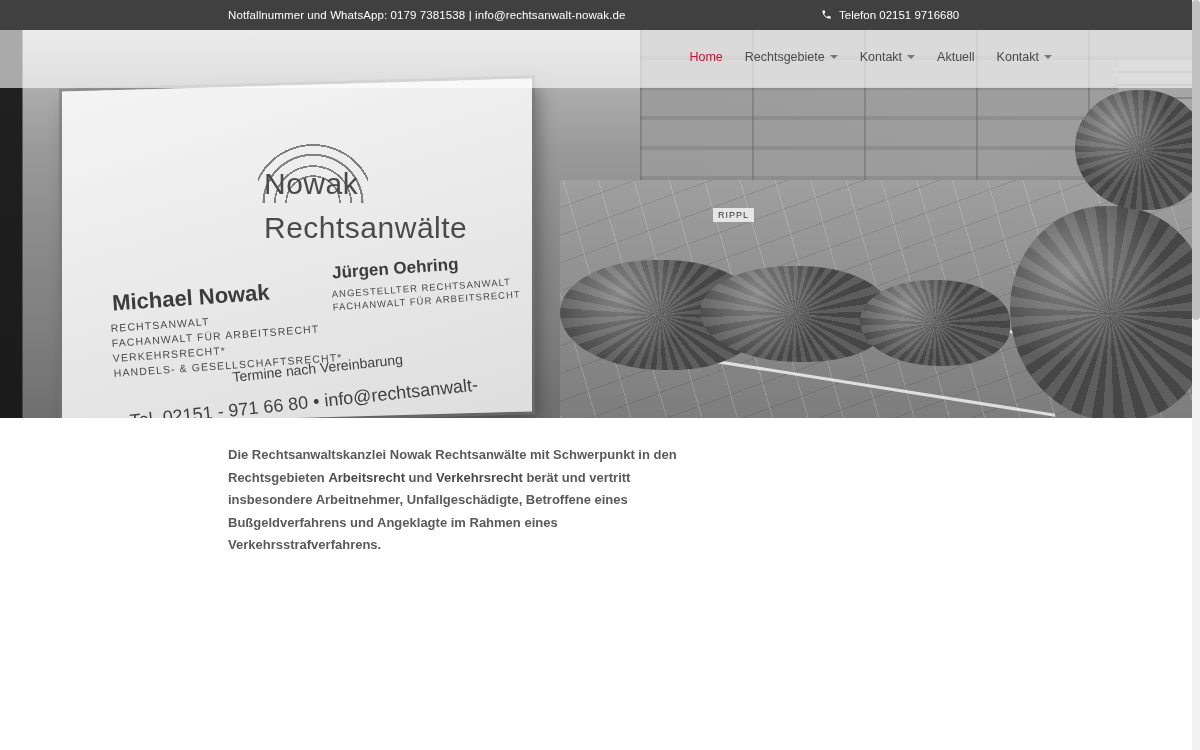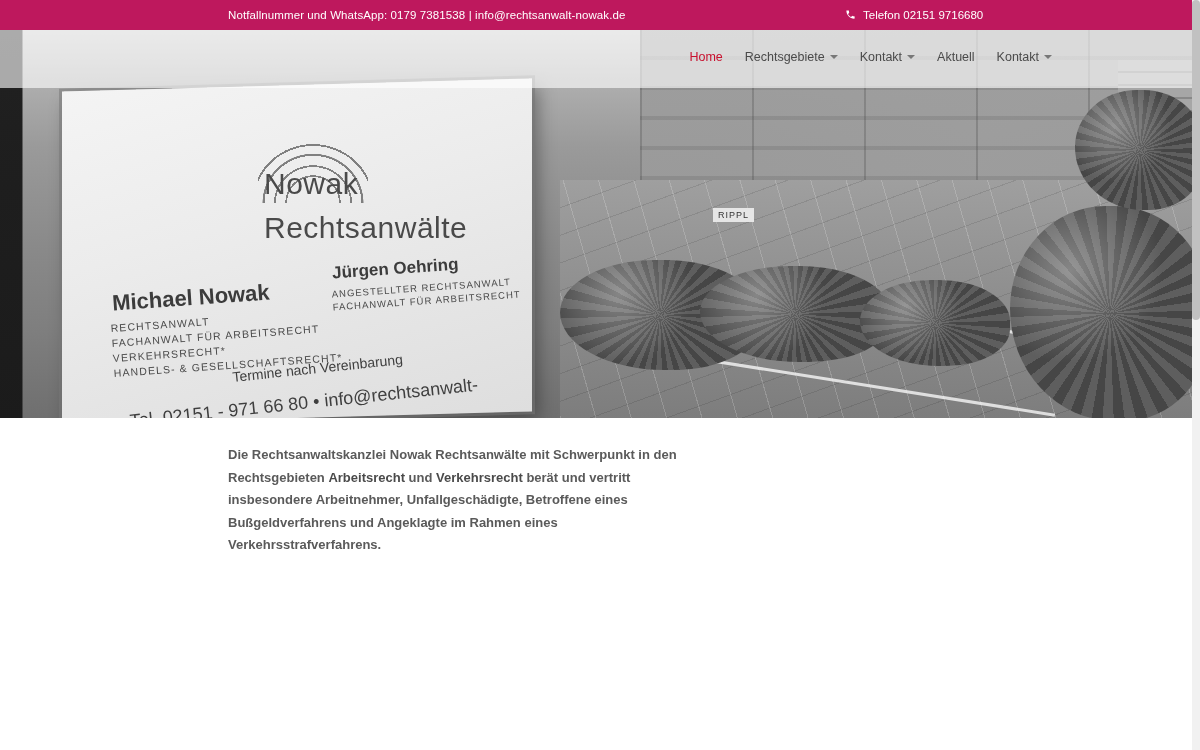--- a/index.html
+++ b/index.html
@@ -7,36 +7,36 @@
     width: 1200px;
     height: 750px;
     overflow: hidden;
     font-family: "Liberation Sans", sans-serif;
     background: #ffffff;
   }
 
   
   .topbar {
     height: 30px;
-    background: #be185d;
+    background: #404040;
     color: #ffffff;
     font-size: 11.5px;
     display: flex;
     align-items: center;
     position: relative;
   }
   .topbar-left {
     position: absolute;
     left: 228px;
     white-space: nowrap;
     letter-spacing: .1px;
   }
   .topbar-right {
     position: absolute;
-    left: 845px;
+    left: 821px;
     display: flex;
     align-items: flex-start;
     gap: 7px;
     white-space: nowrap;
   }
   .phone-icon svg { display: block; }
 
   
   .hero {
     position: relative;

